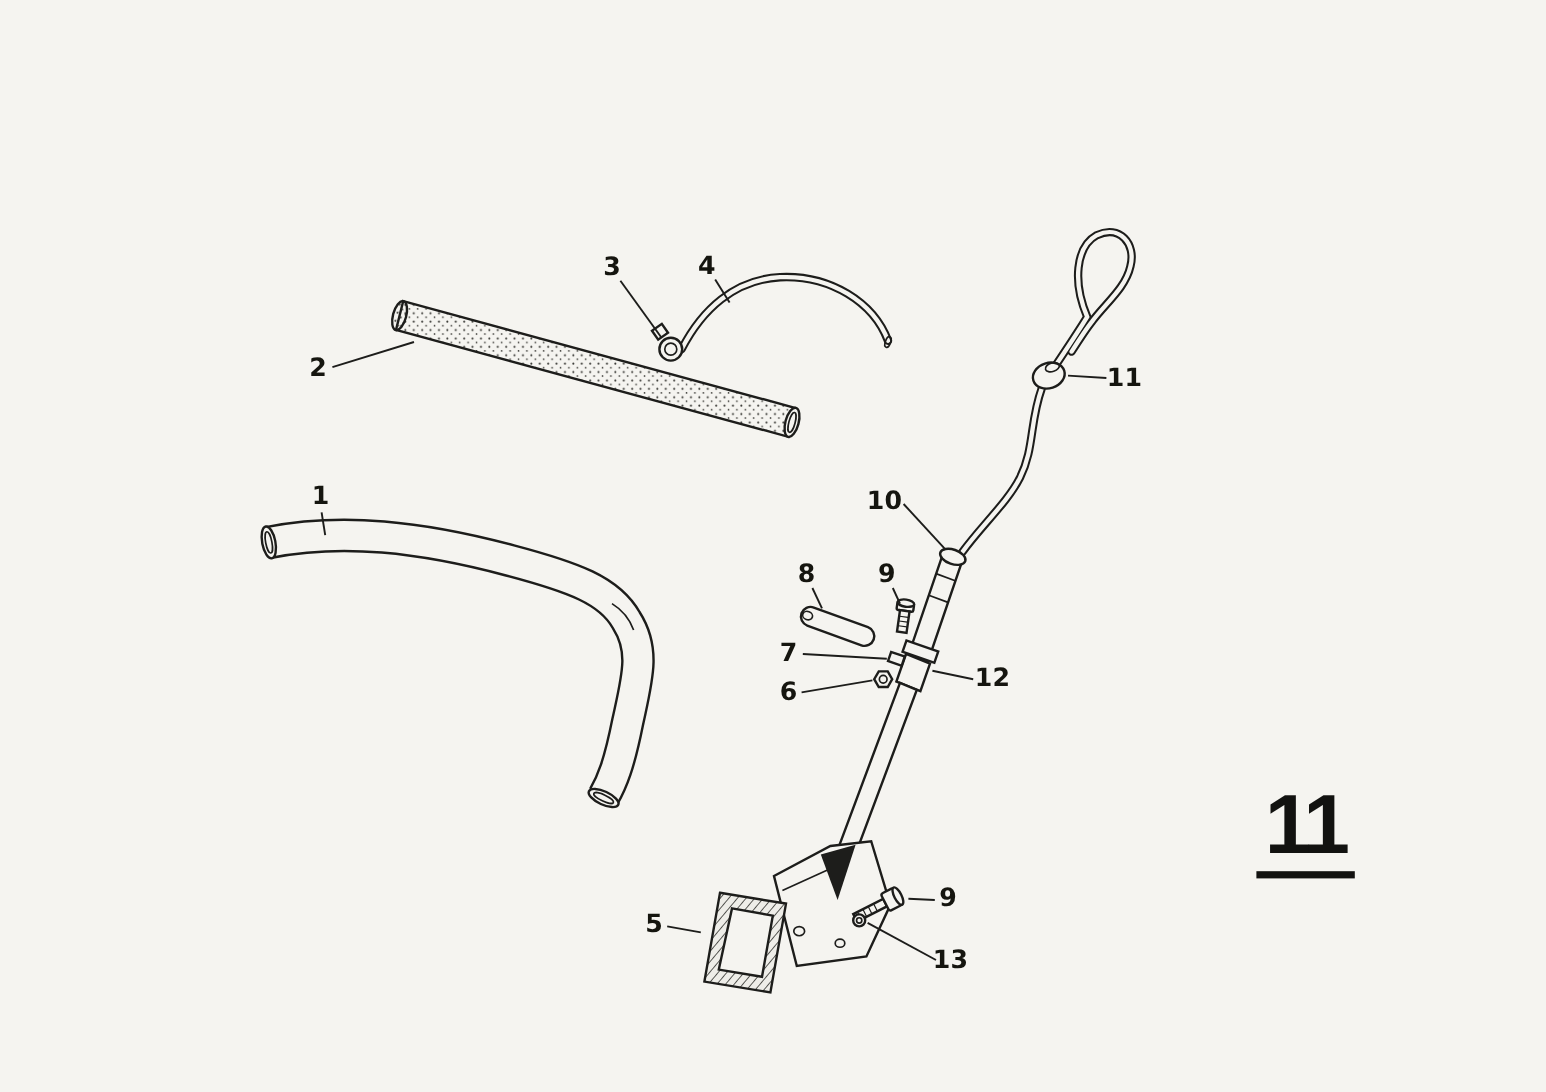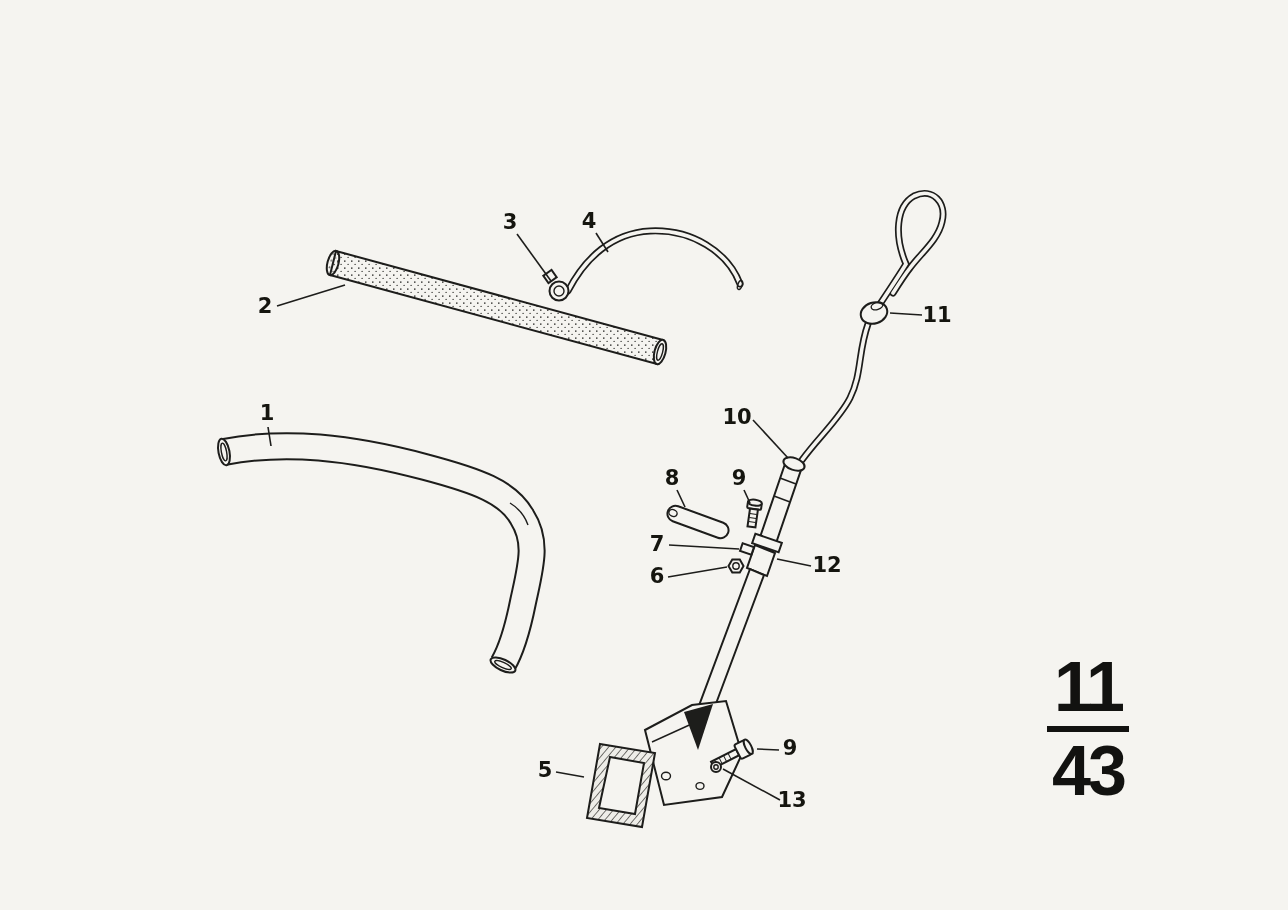--- a/index.html
+++ b/index.html
@@ -207,16 +207,15 @@
       <text x="737" y="424" text-anchor="middle">10</text>
       <text x="937" y="322" text-anchor="middle">11</text>
       <text x="827" y="572" text-anchor="middle">12</text>
       <text x="792" y="807" text-anchor="middle">13</text>
     </g>
   </svg>
 
   <div class="page-num">
     <div class="num">11</div>
     <div class="rule"></div>
-    <div class="num">43</div>
   </div>
 
 </div>
 
 </body></html>

